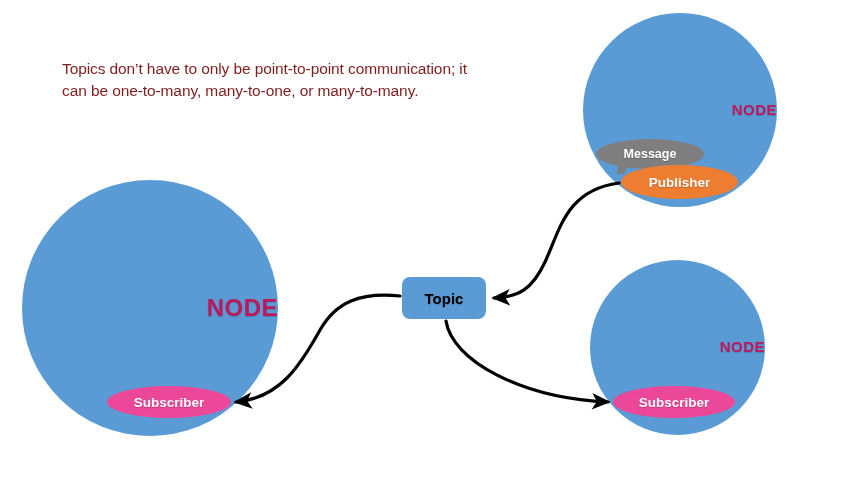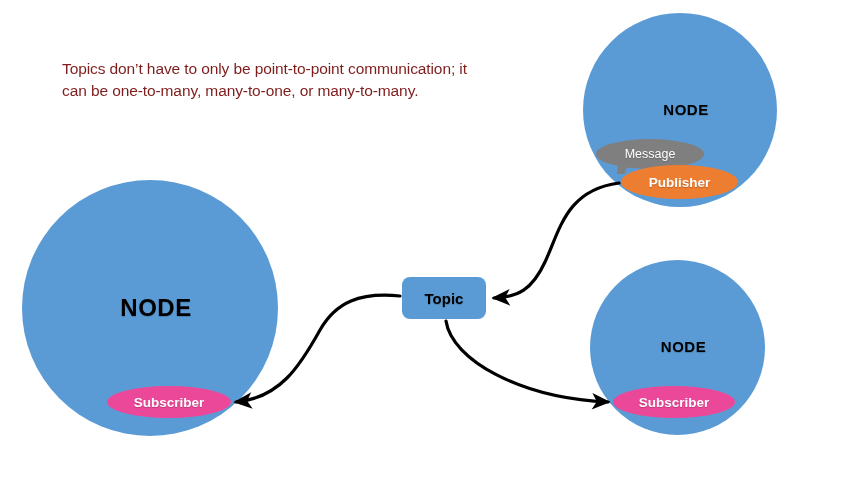--- a/index.html
+++ b/index.html
@@ -47,26 +47,25 @@
     position: absolute;
     border-radius: 50%;
     background: #5B9BD5;
   }
   #node-left   { left: 22px;  top: 180px; width: 256px; height: 256px; }
   #node-topright { left: 583px; top: 13px;  width: 194px; height: 194px; }
   #node-bottomright { left: 590px; top: 260px; width: 175px; height: 175px; }
 
   .node-label {
     position: absolute;
-    color: #000000;
-    font-weight: bold;
-    text-align: center;
+    color: #be185d;
+    font-weight: bold;
+    text-align: right;
     letter-spacing: 0.5px;
     text-shadow: 0 1px 1px rgba(0,0,0,0.18);
-    margin-left: 6px;
   }
   #node-left-label {
     left: 22px; top: 294px; width: 256px;
     font-size: 24px;
   }
   #node-topright-label {
     left: 583px; top: 101px; width: 194px;
     font-size: 15px;
   }
   #node-bottomright-label {
@@ -101,21 +100,21 @@
   }
   #message-callout .bubble {
     position: absolute;
     inset: 0;
     border-radius: 50%;
     background: #7F7F7F;
     display: flex;
     align-items: center;
     justify-content: center;
     color: #ffffff;
-    font-weight: normal;
+    font-weight: bold;
     font-size: 12.5px;
     text-shadow: 0 1px 1px rgba(0,0,0,0.22);
     white-space: nowrap;
   }
   #message-callout .tail {
     position: absolute;
     left: 22px;
     top: 24px;
     width: 0; height: 0;
     border-left: 7px solid #7F7F7F;

